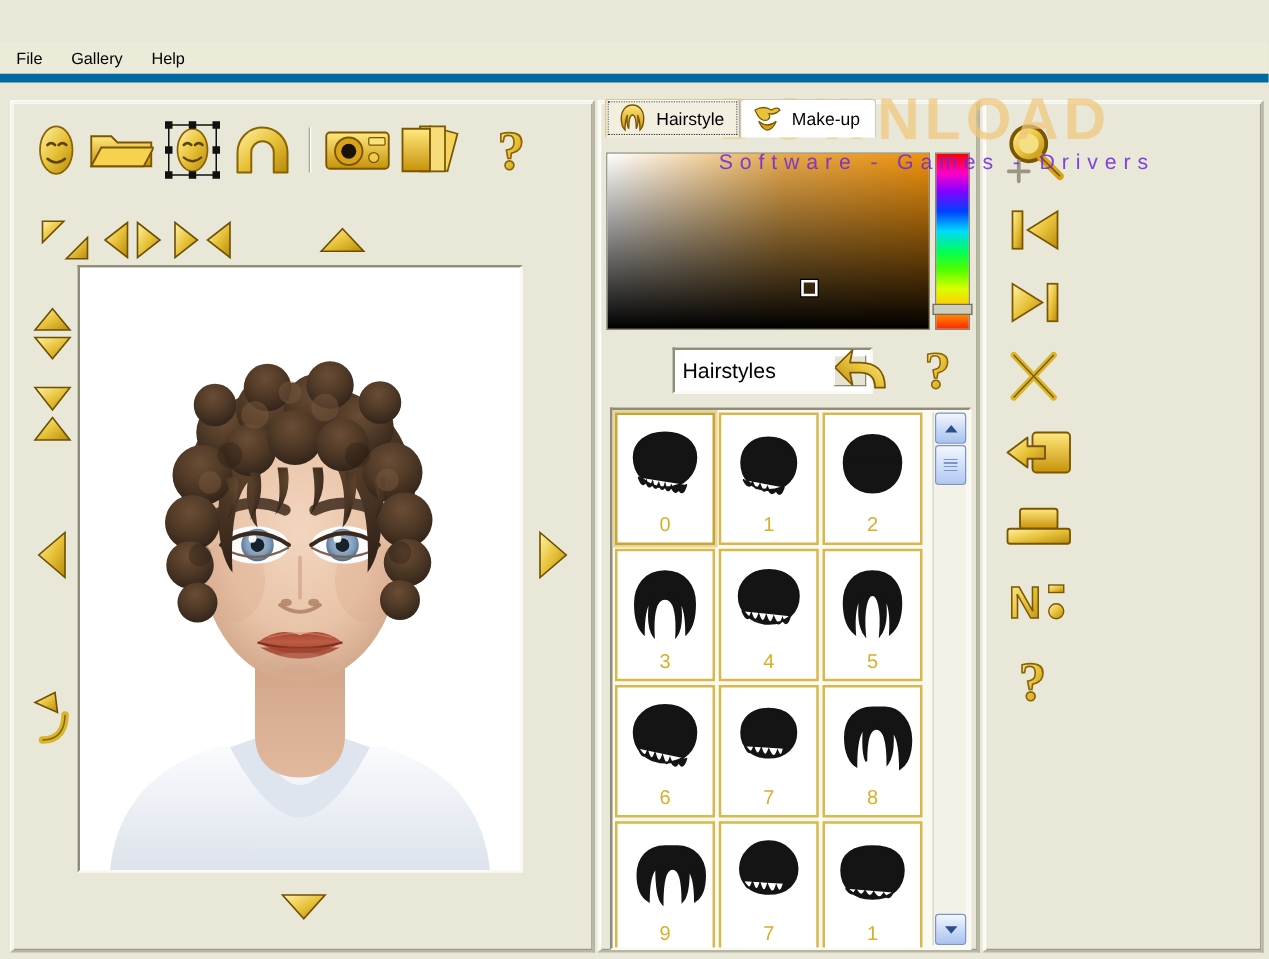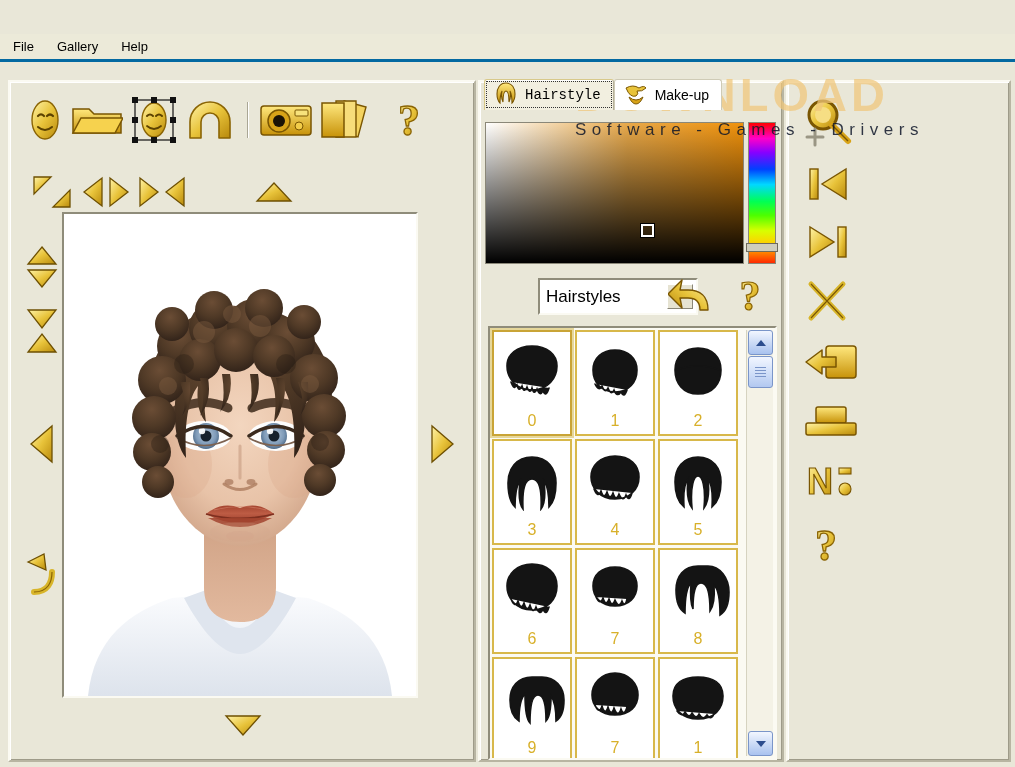--- a/index.html
+++ b/index.html
@@ -55,37 +55,37 @@
   .win-btn.close:before,.win-btn.close:after{
     content:"";position:absolute;left:11px;top:4px;width:3px;height:14px;background:#fff;
   }
   .win-btn.close:before{transform:rotate(45deg);}
   .win-btn.close:after{transform:rotate(-45deg);}
 
   
   .menubar{
     position:absolute;left:0;top:34px;width:1015px;height:25px;
     background:#ecead9;display:flex;align-items:center;
-    border-bottom:3px solid #0369a1;
+    border-bottom:7px solid #0369a1;
   }
   .menu-item{
     font-size:13px;color:#000;padding:3px 10px;margin-left:3px;cursor:default;
   }
 
   
   .watermark{
     position:absolute;left:575px;top:72px;width:440px;height:78px;
     pointer-events:none;z-index:6;
   }
   .wm-big{
     font-size:47px;font-weight:bold;color:#f0c77a;opacity:.72;
     letter-spacing:4px;line-height:46px;white-space:nowrap;
   }
   .wm-sub{
-    font-size:17px;color:#0f172a;opacity:.85;letter-spacing:5.5px;
+    font-size:17px;color:#6d28d9;opacity:.85;letter-spacing:5.5px;
     white-space:nowrap;margin-top:2px;
   }
 
   
   .panel{
     position:absolute;background:#e9e7d8;
     border:2px solid;
     border-color:#fbfaf2 #b8b5a2 #b8b5a2 #fbfaf2;
     box-shadow:inset 1px 1px 0 #fff, inset -1px -1px 0 #9e9b89;
   }
@@ -120,21 +120,21 @@
   .tabrow{position:absolute;left:484px;top:76px;display:flex;align-items:flex-end;height:34px;z-index:7;}
   .tab{
     height:30px;display:flex;align-items:center;gap:6px;padding:0 12px 0 8px;
     font-size:14px;color:#000;cursor:default;background:#ece9d8;
     border:1px solid #b5b09a;border-bottom:none;
     border-radius:3px 3px 0 0;position:relative;
   }
   .tab.active{
     background:#f2efe0;outline:1px dotted #333;outline-offset:-3px;
     border-color:#d8c98a #b5b09a #fff #d8c98a;
-    box-shadow:inset 0 1px 0 #fff;z-index:2;font-family:Liberation Mono, monospace;
+    box-shadow:inset 0 1px 0 #fff;z-index:2;
   }
   .tab.inactive{background:#ffffff;border-color:#cfcbb6;}
 
   
   #color-area{
     position:absolute;left:485px;top:122px;width:257px;height:140px;
     border:1px solid #8a8778;
   }
   #color-grad{
     position:absolute;inset:0;

